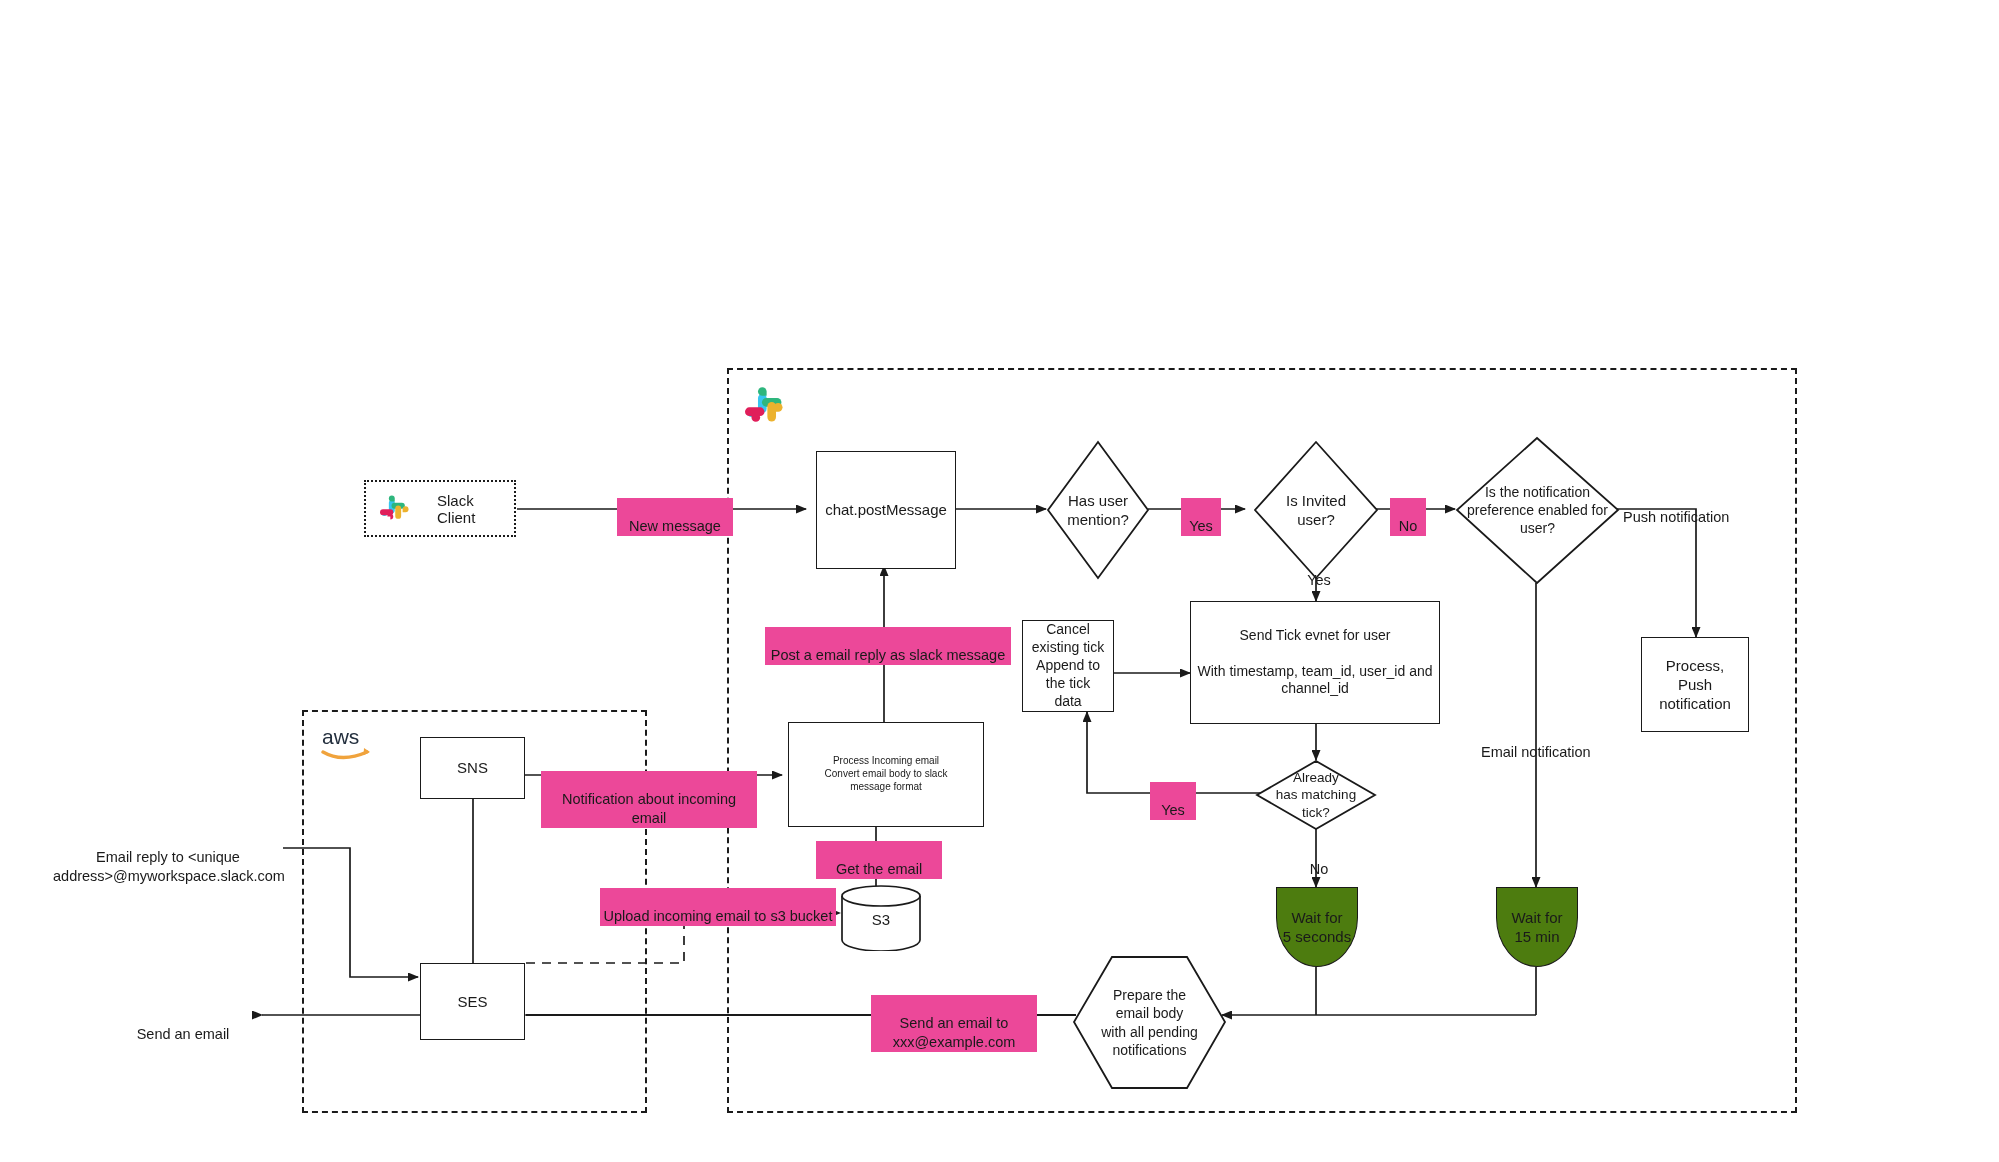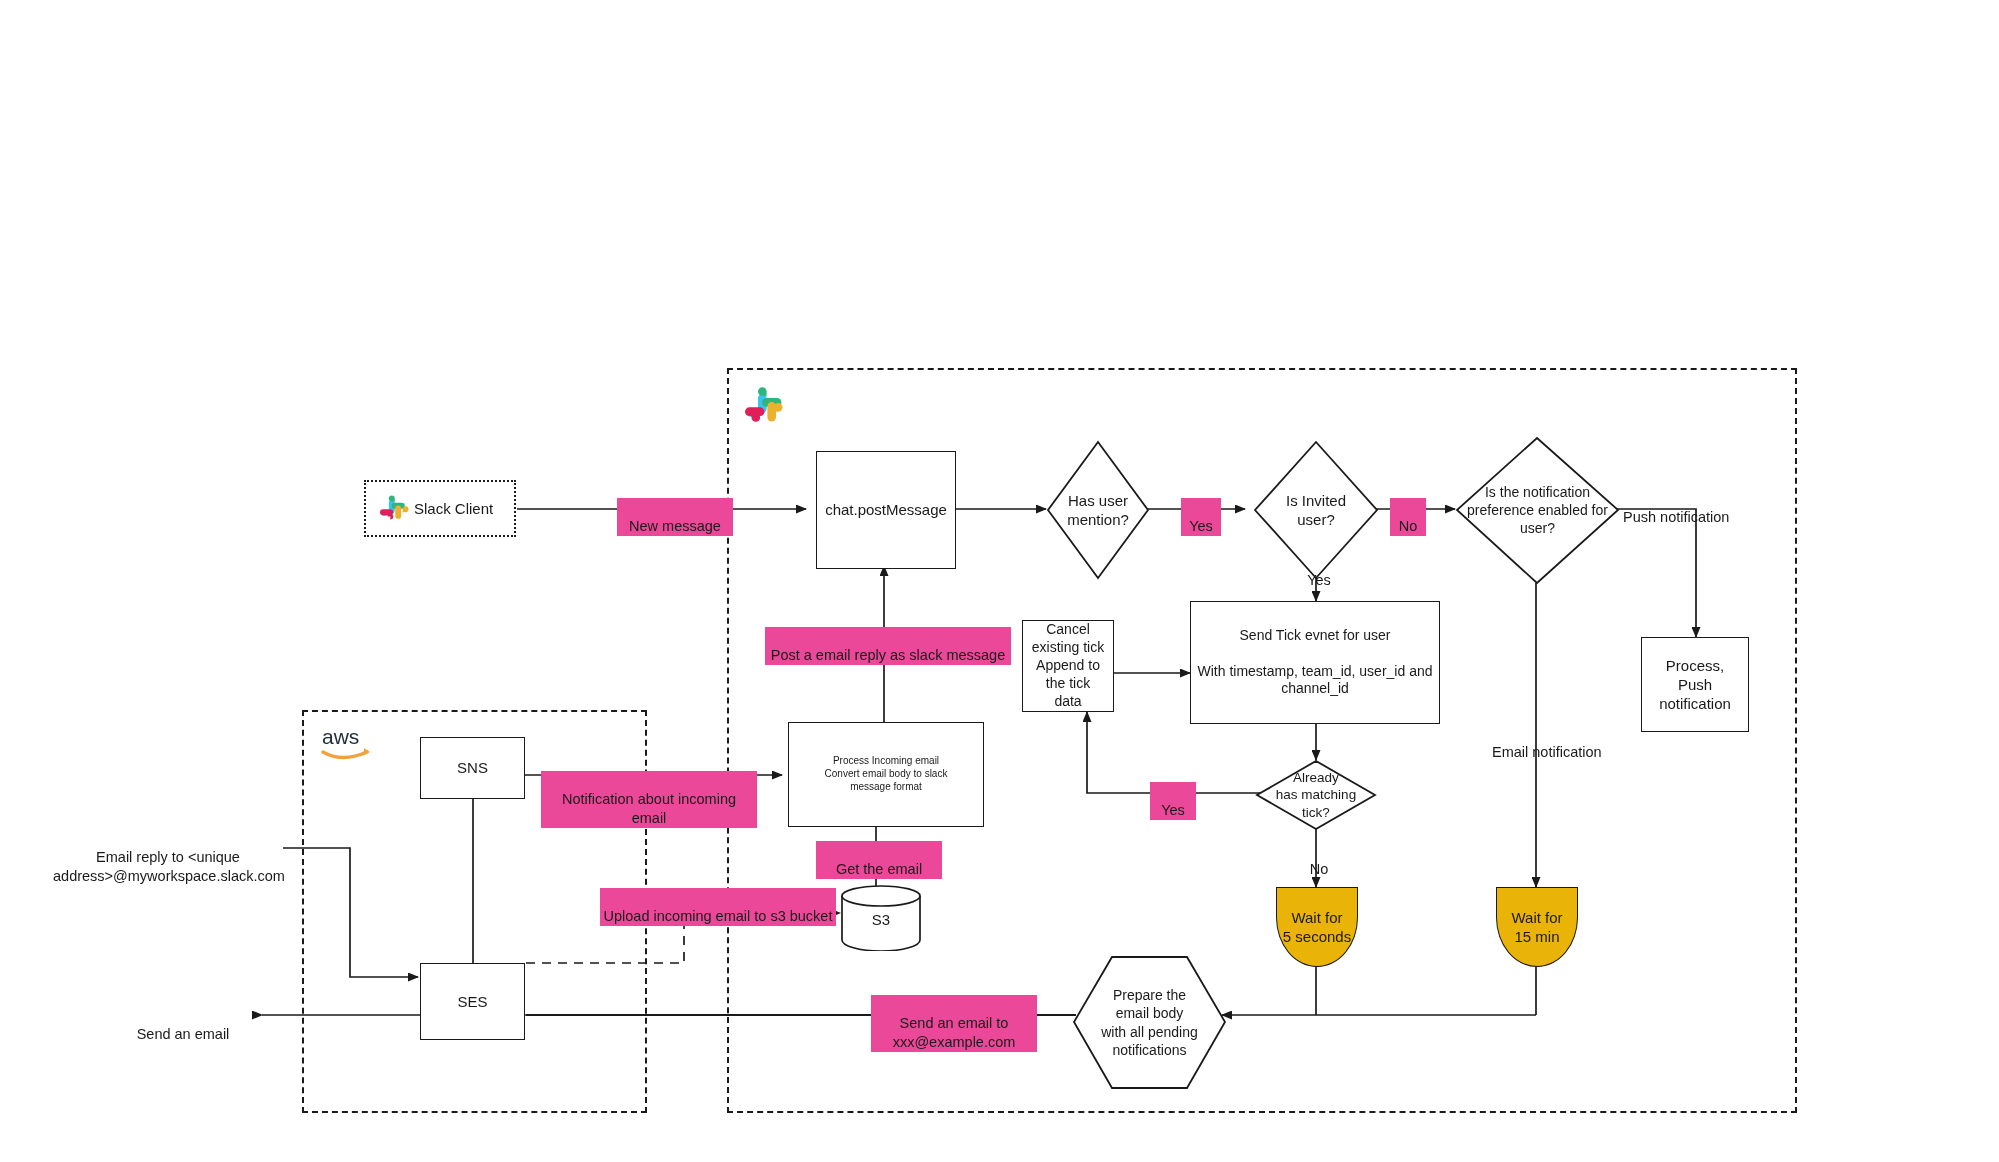--- a/index.html
+++ b/index.html
@@ -17,35 +17,35 @@
         justify-content:center;text-align:center;line-height:1.28;
         font-size:15px;color:#1a1a1a;}
   .rect{border:1.6px solid #1a1a1a;background:#fff;}
   .rect .txt{padding:2px 6px;white-space:pre-line;}
 
   
   .group{position:absolute;box-sizing:border-box;border:2.2px dashed #1a1a1a;background:transparent;}
 
   
   .dotbox{position:absolute;box-sizing:border-box;border:2px dotted #1a1a1a;
-          background:#fff;display:flex;align-items:center;gap:4px;padding-left:14px;}
+          background:#fff;display:flex;align-items:center;gap:27px;padding-left:14px;}
 
   
   .label{position:absolute;font-size:14.5px;color:#1a1a1a;text-align:center;
          line-height:1.3;white-space:pre-line;background:#ec4899;padding:0 3px;}
   .label.nbg{background:transparent;}
 
   
   .diamond{position:absolute;text-decoration:underline;}
   .diamond .dtext{position:absolute;left:0;top:0;width:100%;height:100%;
         display:flex;align-items:center;justify-content:center;text-align:center;
         font-size:15px;line-height:1.28;white-space:pre-line;padding:0 8px;box-sizing:border-box;}
 
   
-  .delay{position:absolute;box-sizing:border-box;background:#eab308;
+  .delay{position:absolute;box-sizing:border-box;background:#4d7c0f;
      border:1.6px solid #1a1a1a;
      border-radius:0 0 50% 50% / 0 0 62% 62%;
      display:flex;align-items:center;justify-content:center;text-align:center;
      font-size:15px;line-height:1.3;white-space:pre-line;}
 
   
   .cyl{position:absolute;}
   .cyl .ctext{position:absolute;left:0;right:0;top:52%;transform:translateY(-50%);
       text-align:center;font-size:15px;}
 
@@ -294,21 +294,21 @@
   </div>
 
   <div class="label nbg" style="left:1297px;top:552px;width:38px;">
     <span>Yes</span>
   </div>
 
   <div class="label nbg" style="left:1620px;top:489px;width:160px;text-align:left;">
     <span>Push notification</span>
   </div>
 
-  <div class="label nbg" style="left:1478px;top:724px;width:140px;text-align:left;margin-left:11px;">
+  <div class="label nbg" style="left:1478px;top:724px;width:140px;text-align:left;">
     <span>Email notification</span>
   </div>
 
   <div class="label" style="left:1150px;top:782px;width:40px;">
     <span>Yes</span>
   </div>
 
   <div class="label nbg" style="left:1298px;top:841px;width:36px;">
     <span>No</span>
   </div>

